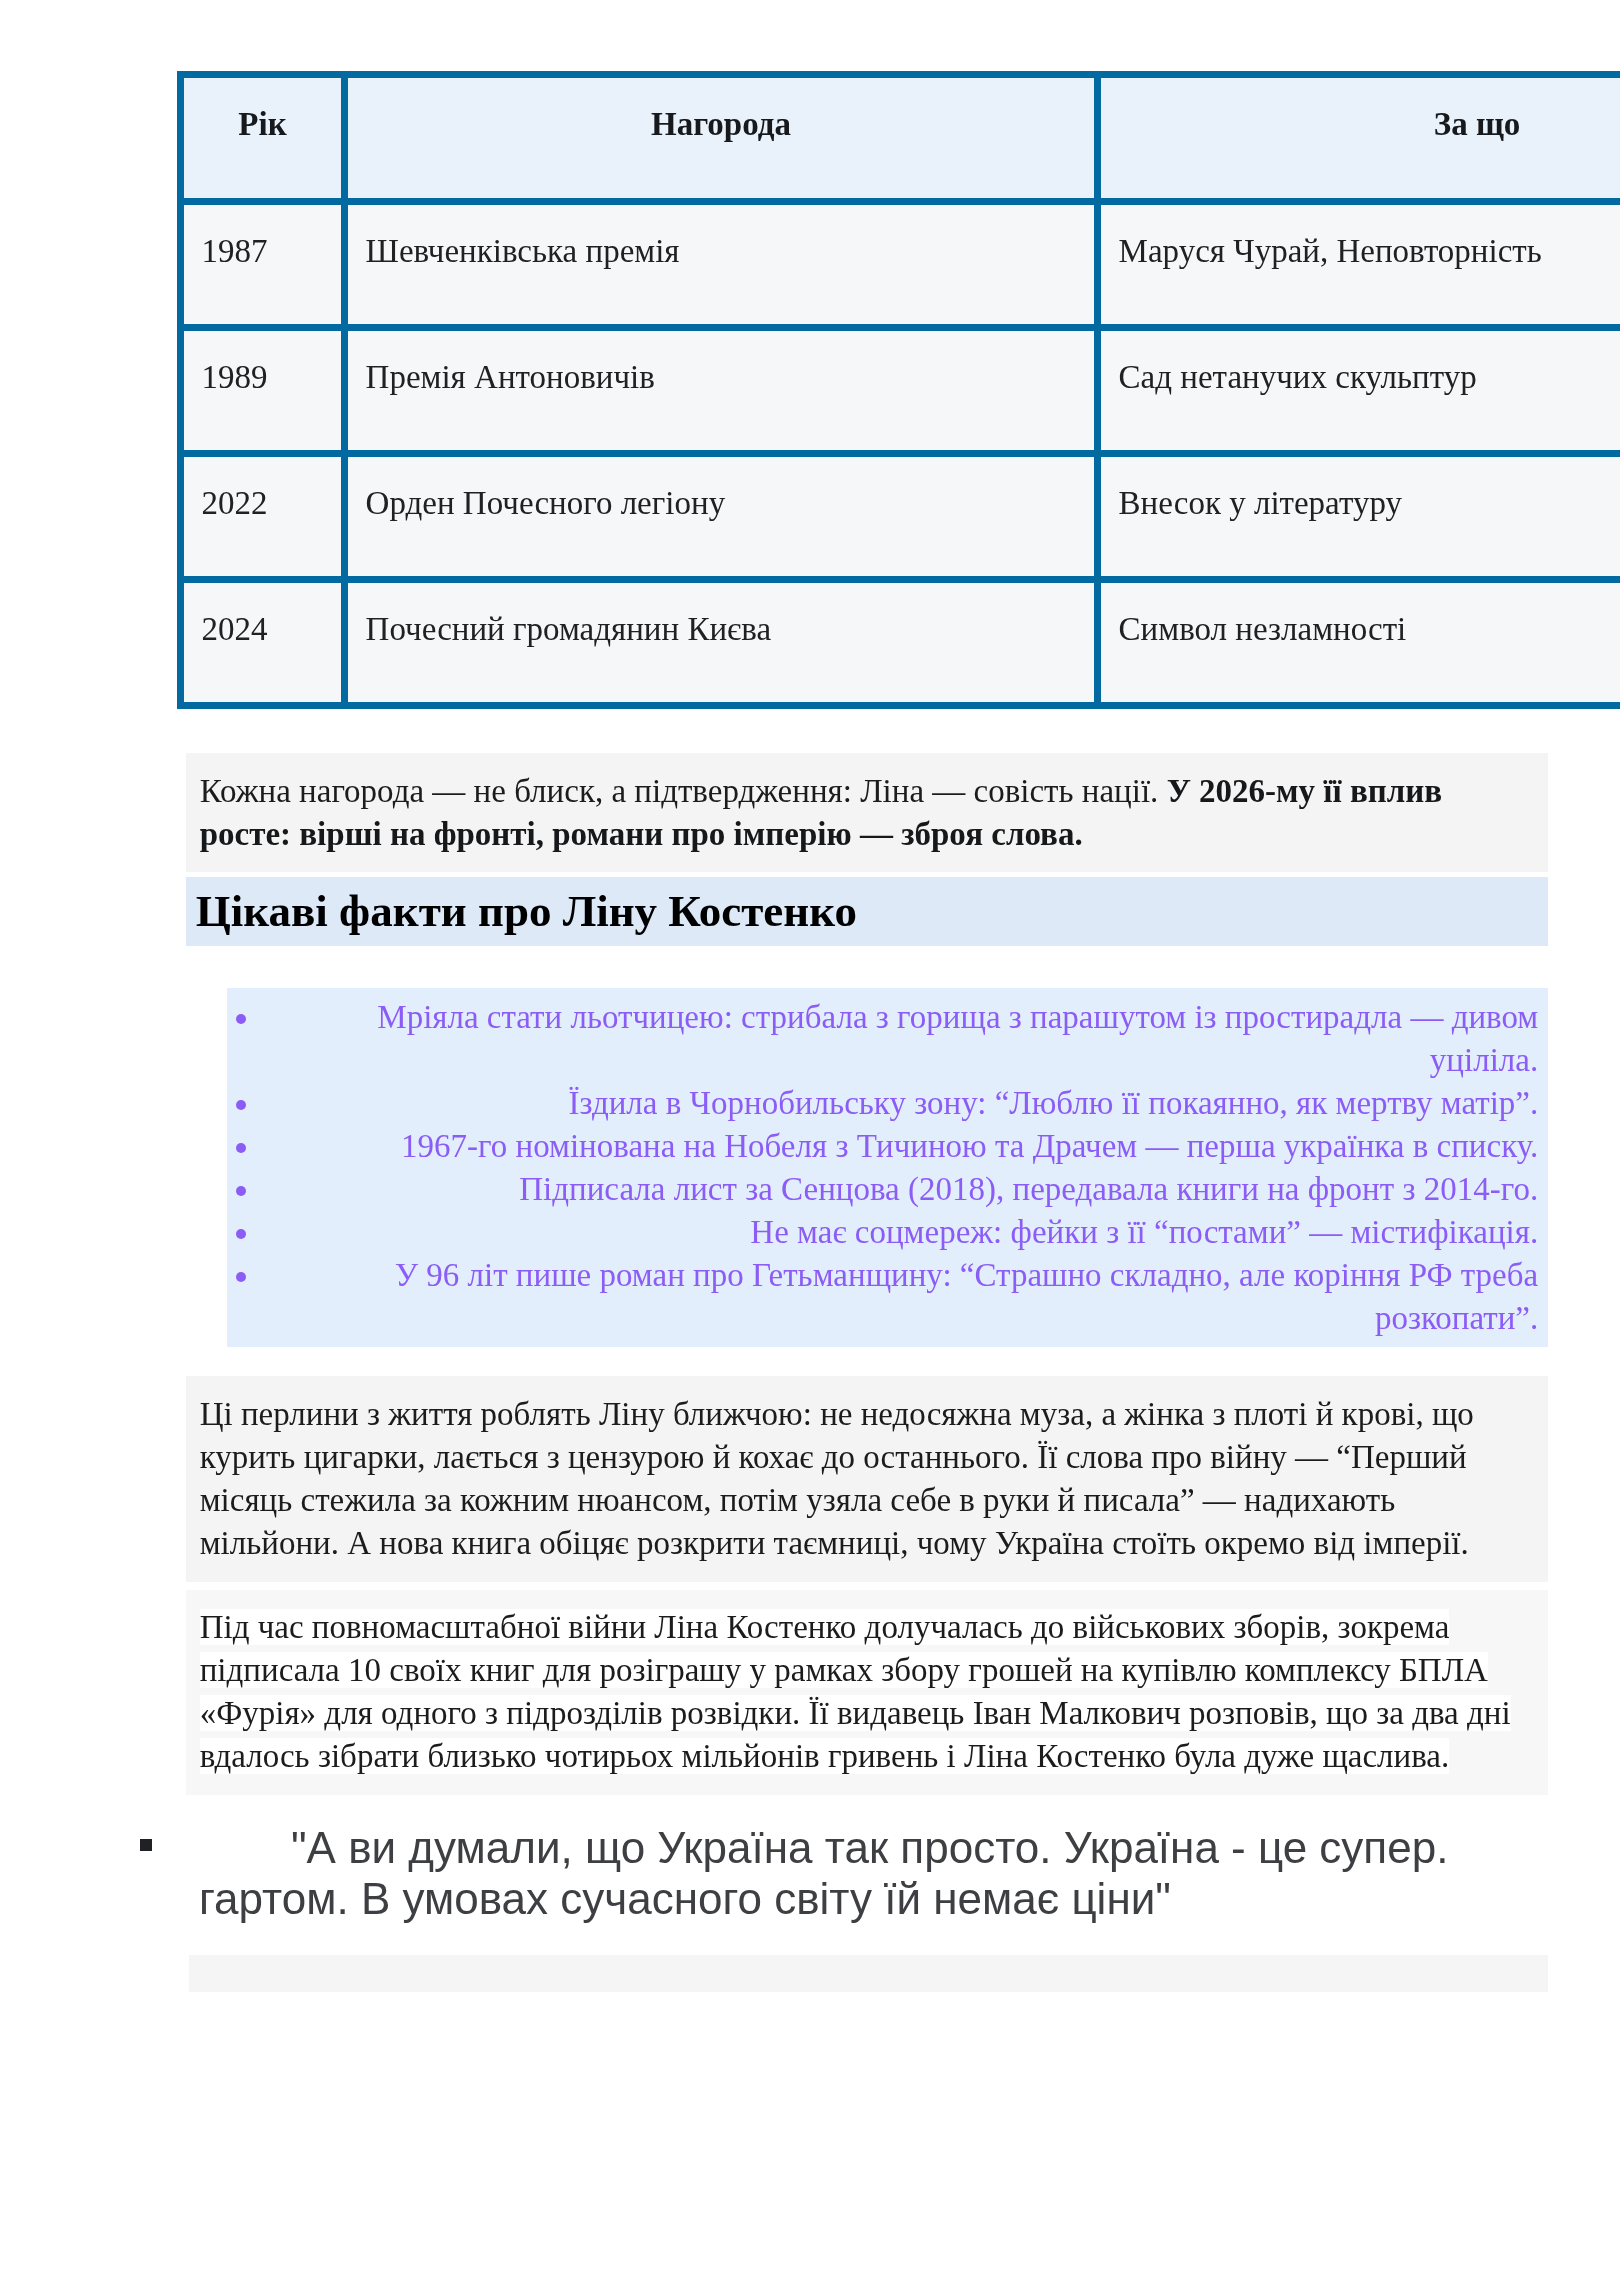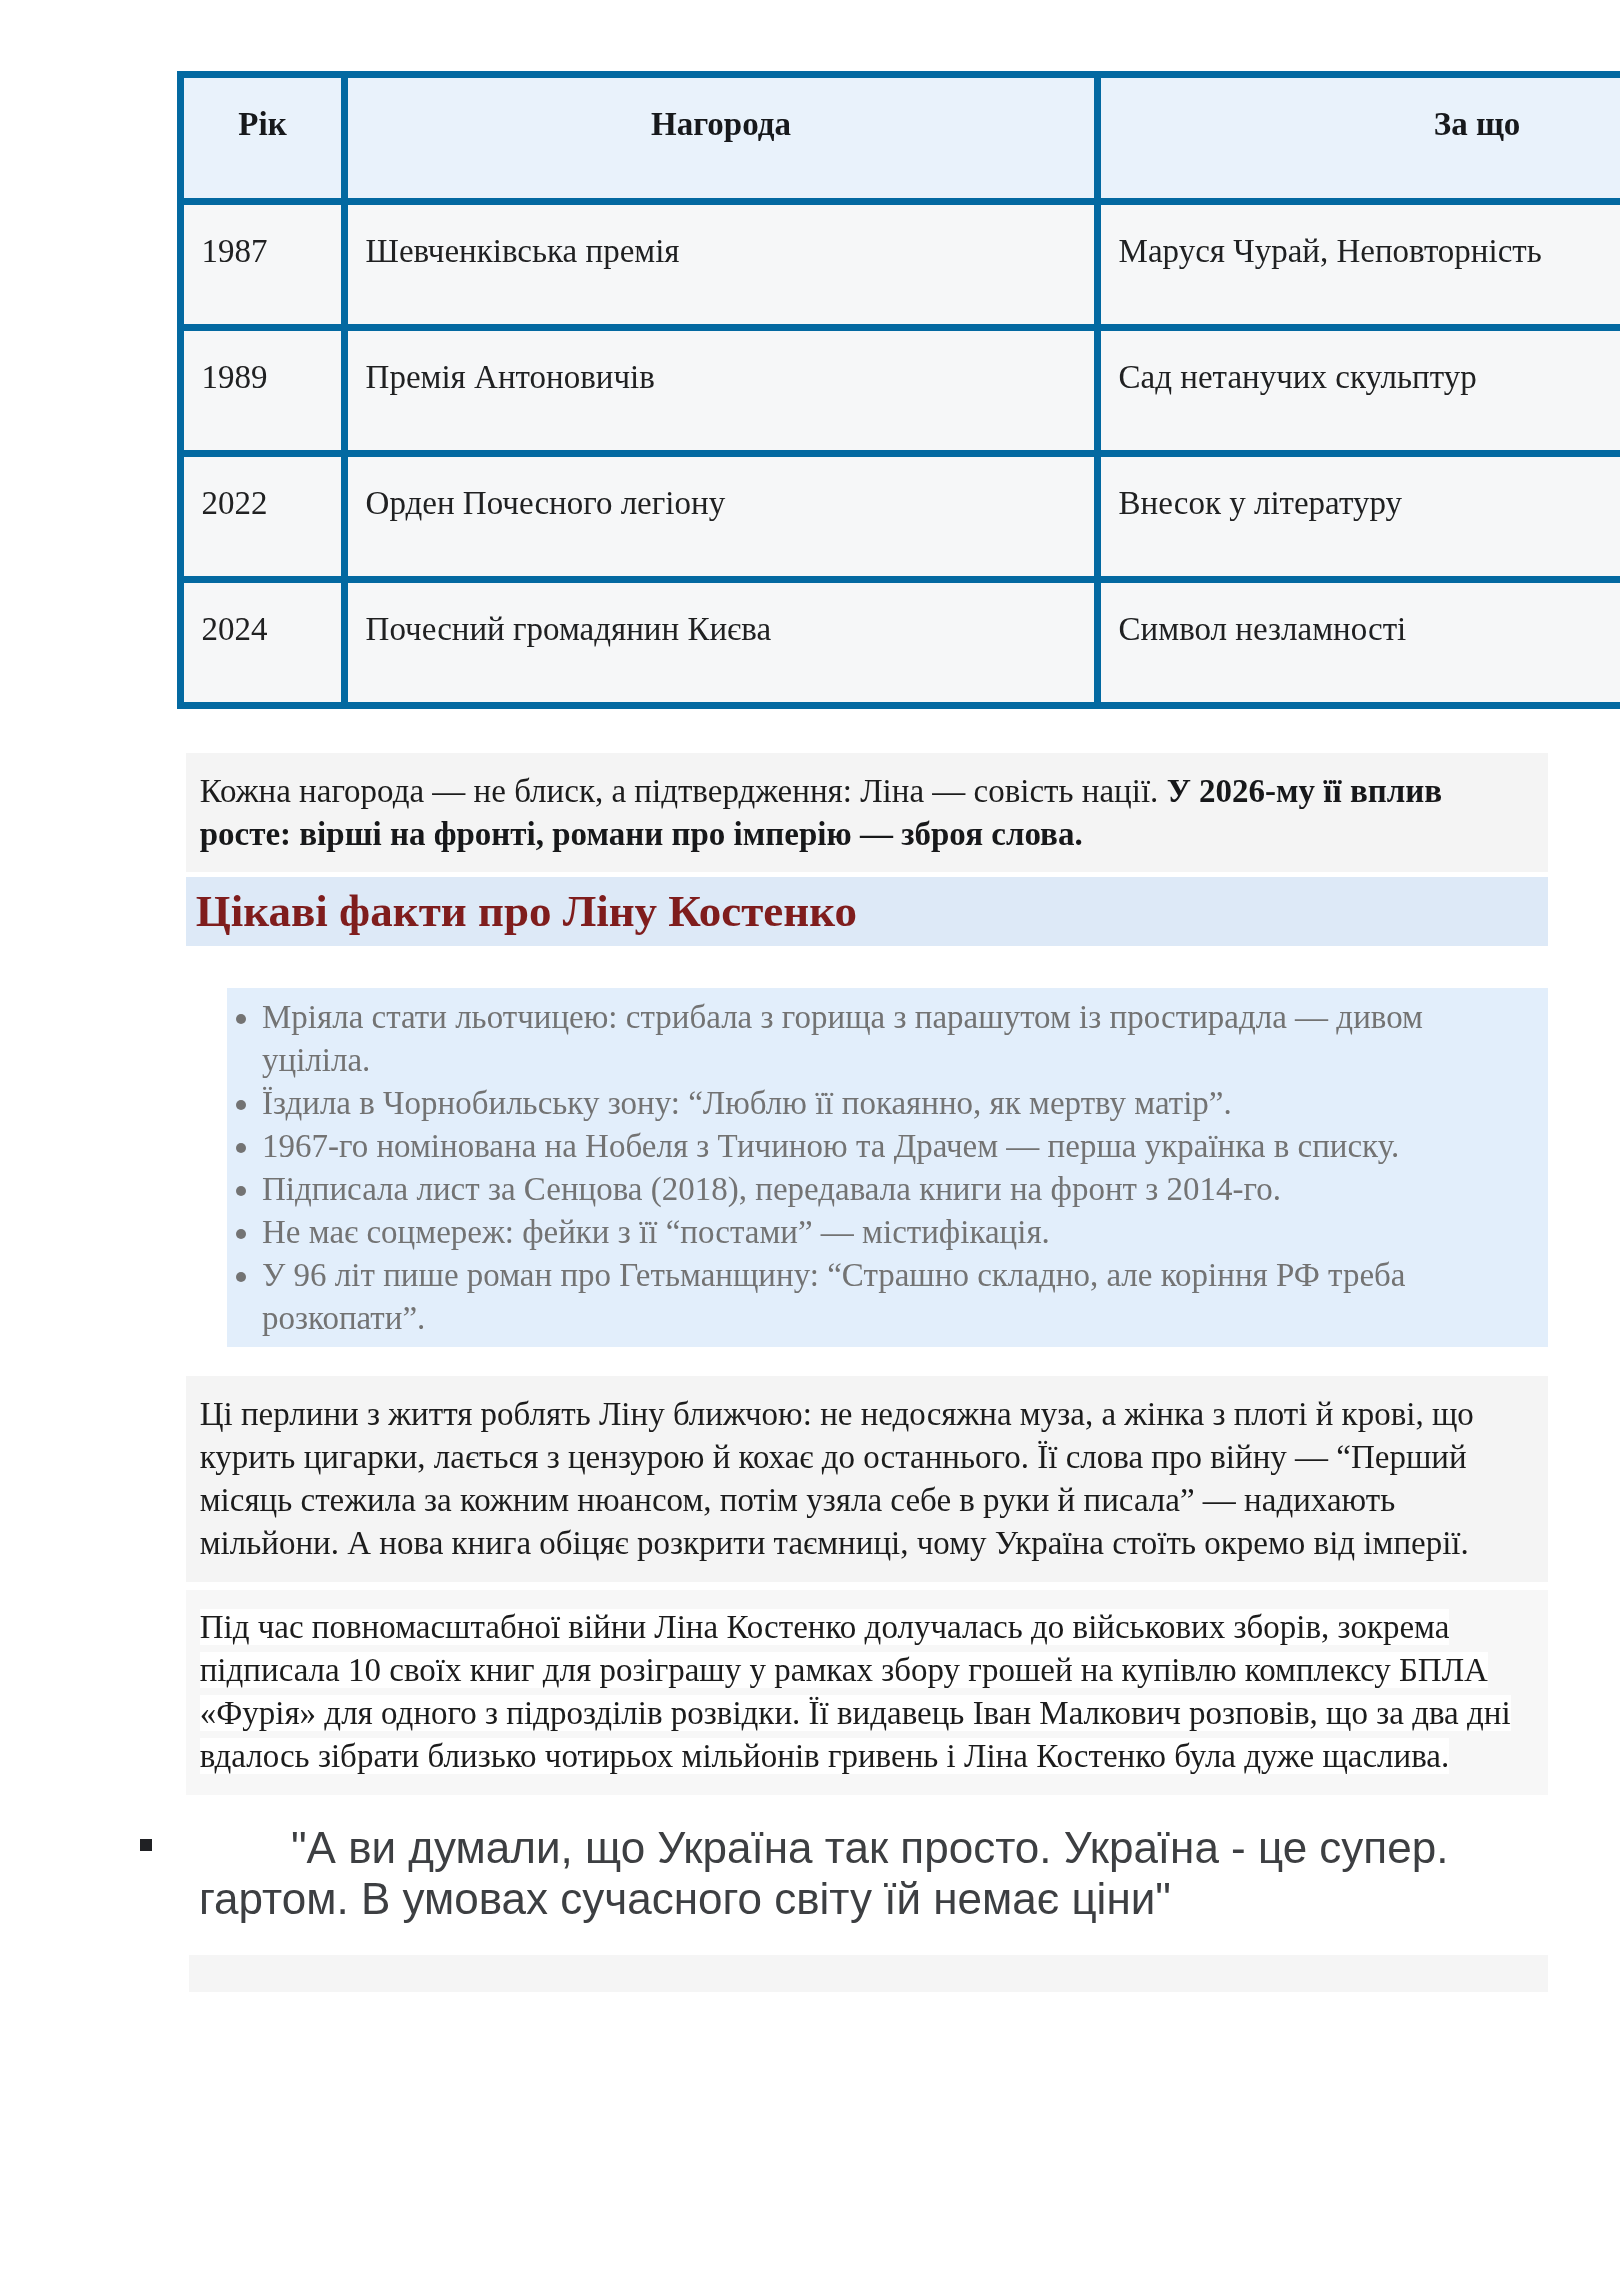--- a/index.html
+++ b/index.html
@@ -39,32 +39,32 @@
     padding:16.7px 13.7px;
     font-size:33px; line-height:43px;
   }
   .para-awards { margin-top:44px; }
   .para-awards b { color:#17181a; }
   .section-heading {
     margin-top:4.9px;
     background:#dde9f7;
     padding:7.8px 9.8px;
     font-size:45px; line-height:53px;
-    font-weight:bold; color:#7f1d1d;
+    font-weight:bold; color:#000000;
   }
   .facts-list-wrap {
     margin-top:42px;
     margin-left:227px; width:1321px;
     background:#e2eefb;
     padding:7.8px 9.8px 7.8px 0;
   }
   .facts-list {
     list-style:disc outside;
     padding-left:35px;
-    font-size:33px; line-height:43px; color:#737373;
+    font-size:33px; line-height:43px; color:#8b5cf6;text-align:right;
   }
   .para-pearls { margin-top:29px; }
   .para-war    { margin-top:7.8px; background:#f7f7f7; }
   .para-war .hl { background:#ffffff; }
   
   .quote-item {
     position:relative;
     margin:27.4px 0 0 199px; width:1274px;
     font-family:"Liberation Sans", sans-serif;
     font-size:44px; line-height:51px; color:#3d3f42;

